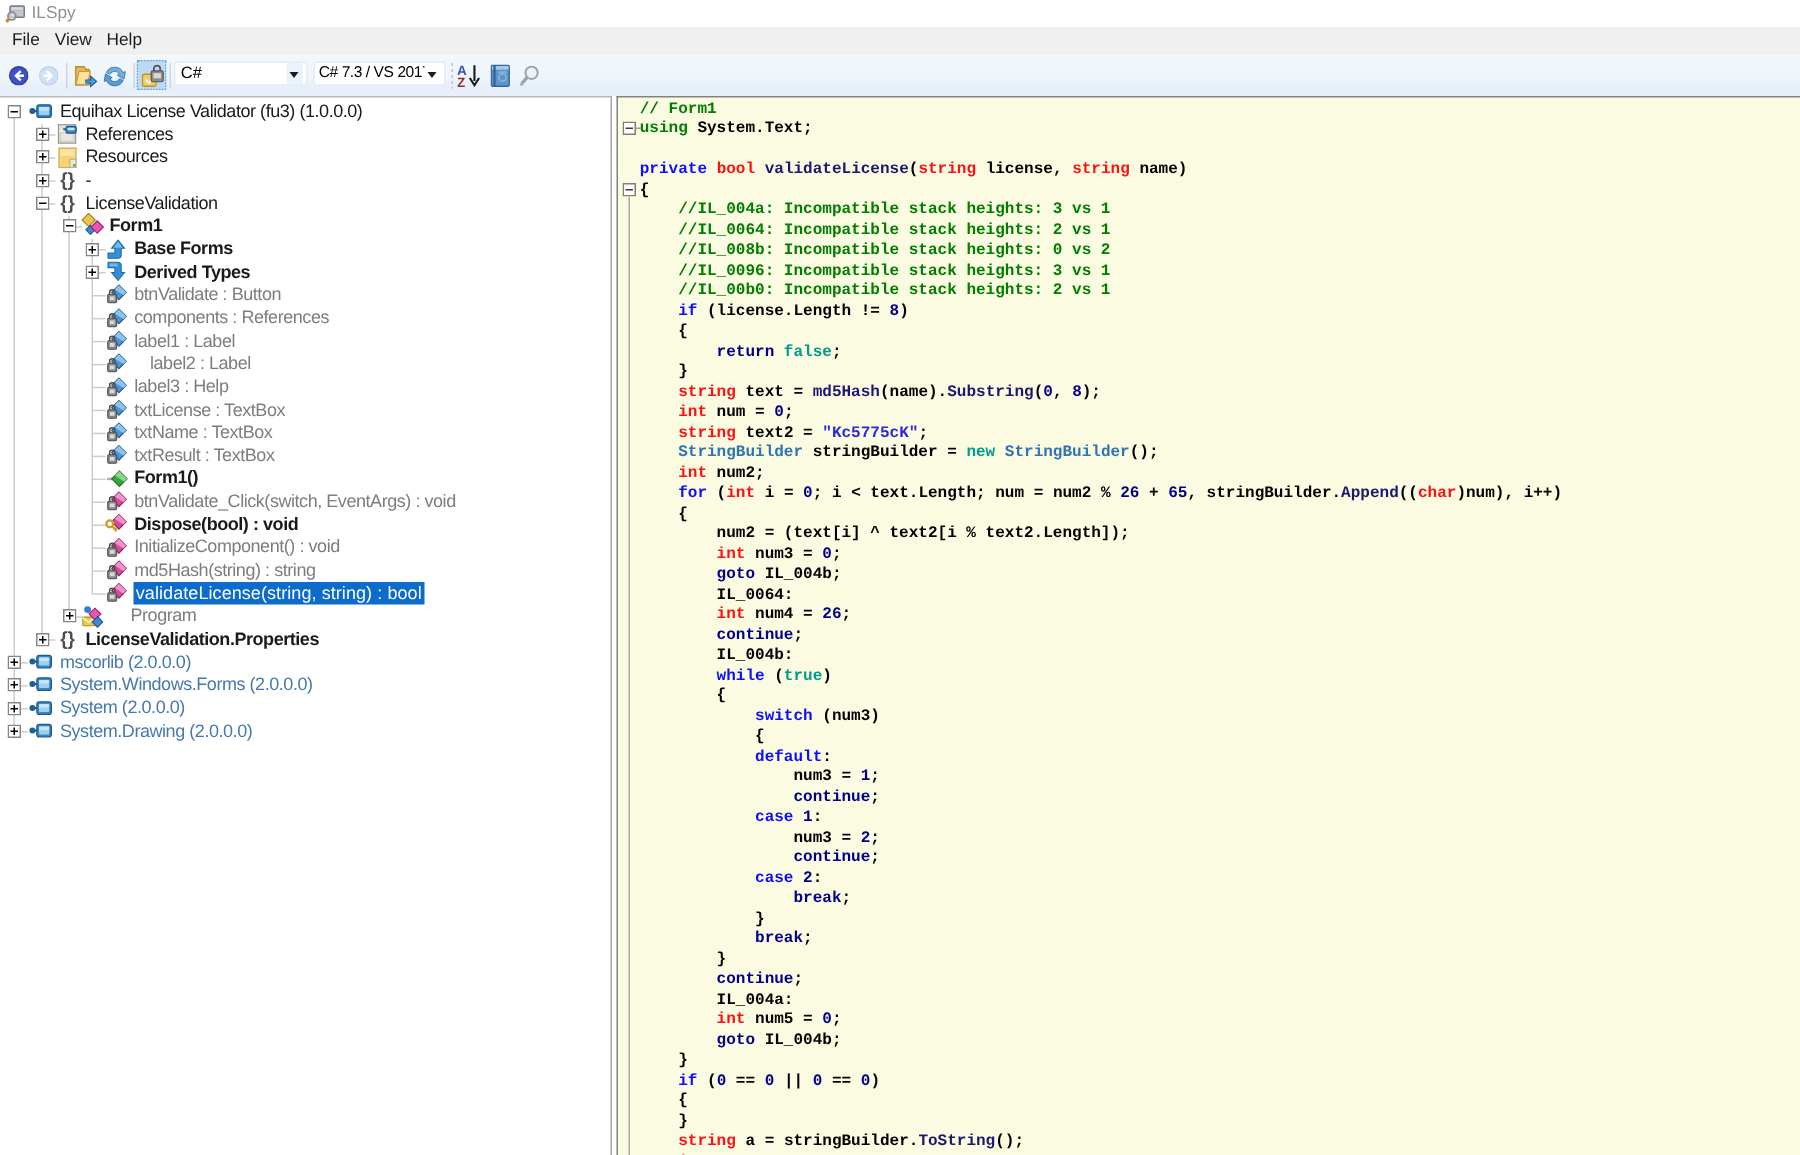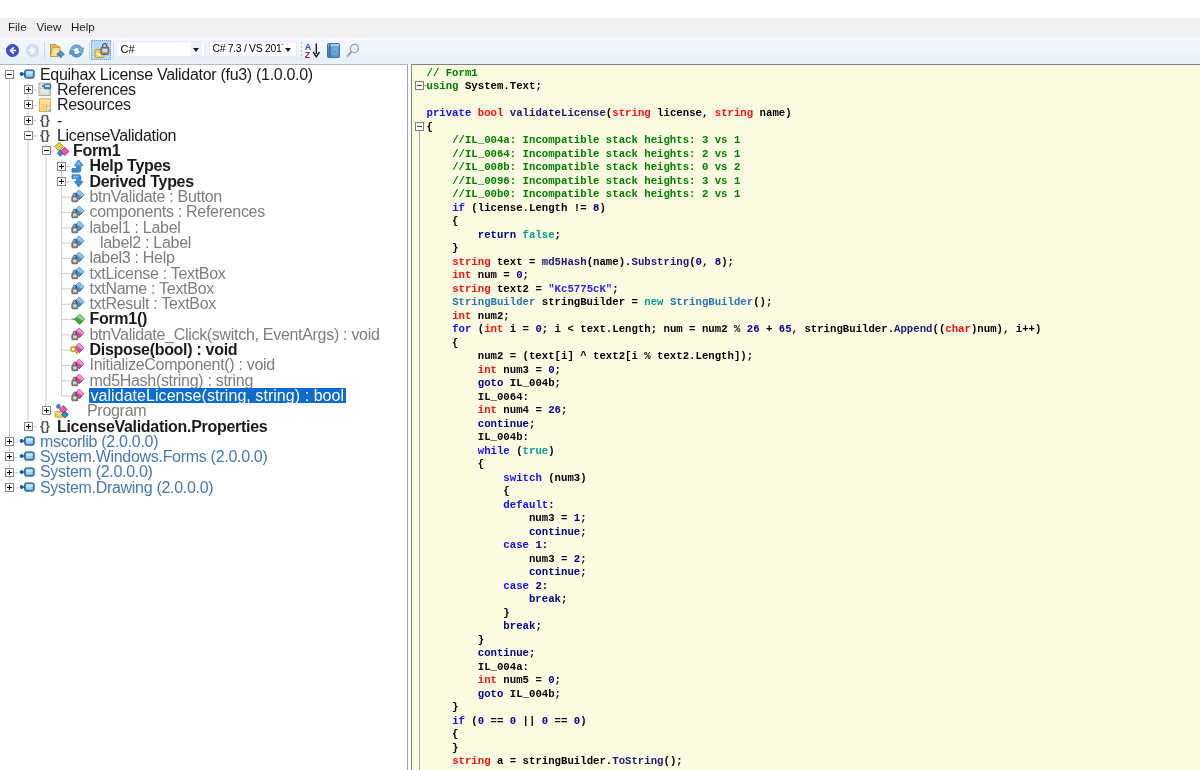--- a/index.html
+++ b/index.html
@@ -9,34 +9,44 @@
 #menu{position:absolute;left:0;top:18px;width:1200px;height:19px;background:#f0f0f0}
 #menu span{position:absolute;top:3px;font-size:11.5px;color:#1b1b1b}
 #toolbar{position:absolute;left:0;top:37px;width:1200px;height:26.5px;background:linear-gradient(180deg,#f3f7fc 0%,#eff5fb 55%,#e6effa 78%,#e9f1fb 100%)}
 .tsep{position:absolute;top:5px;width:1px;height:17px;background:#c9d6e4}
 .combo{position:absolute;top:3.5px;height:16.5px;background:#fff;border:1px solid #e6ecf3;border-radius:2px;font-size:11px;color:#000;white-space:nowrap}
 .combo b{font-weight:normal;position:absolute;left:4px;top:1.5px}
 .carr{position:absolute;right:2px;top:0;bottom:0;width:11px;background:#eaf2fb;border-radius:1px}
 .carr:after{content:"";position:absolute;left:2.5px;top:6px;border:3px solid transparent;border-top:4px solid #1a1a1a}
 #tree{position:absolute;left:0;top:63.5px;width:407.5px;height:706.5px;background:#fff;border-top:1px solid #b7b7b7;border-right:1px solid #a3a3a3}
 .tlines{position:absolute}
-.trow{position:absolute;height:15.3px;white-space:nowrap;font-size:16px;line-height:15.3px;letter-spacing:-0.3px}
+.trow{position:absolute;height:15.3px;white-space:nowrap;font-size:12px;line-height:15.3px;letter-spacing:-0.3px}
 .tn{color:#1a1a1a} .tb{color:#1a1a1a;font-weight:bold} .tg{color:#7d7d7d} .ta{color:#4679ae}
 .sel{background:#0d6bcb;padding:0 2px} .ts{color:#fff;letter-spacing:0.05px}
 .ticon{position:absolute;width:16px;height:16px}
 .exp{position:absolute;width:9px;height:9px}
 #code{position:absolute;left:410.5px;top:63.5px;width:789.5px;height:706.5px;background:#fbfbe2;border-top:1.5px solid #828282;border-left:1.2px solid #828282}
 #codetext{position:absolute;left:15px;top:2px;font-family:"Liberation Mono",monospace;font-size:10.68px;line-height:13.5px;font-weight:bold;color:#000;white-space:pre}
 #codetext i{font-style:normal}
 .c{color:#007e00} .u{color:#007e00} .k{color:#0d0dff} .g{color:#00008b} .r{color:#fe1010}
 .m{color:#191970} .T{color:#2e74b5} .t{color:#009b8c} .n{color:#000089} .s{color:#2a2ad9}
 .fold{position:absolute;width:9px;height:9px}
 #foldline{position:absolute;background:#a6a6a6}
 </style></head><body>
 <div id="win">
+  <div id="title">
+    <svg style="position:absolute;left:3px;top:2px" width="14" height="14" viewBox="0 0 14 14">
+      <rect x="3.6" y="2" width="9.6" height="7.6" rx="0.8" fill="#aab0b6" stroke="#757b82" stroke-width="0.9"></rect>
+      <rect x="4.4" y="2.8" width="8" height="1.8" fill="#d6dadd"></rect>
+      <rect x="4.4" y="5" width="8" height="3.6" fill="#c3c8cd"></rect>
+      <circle cx="4.9" cy="8.7" r="2.6" fill="#e9edf0" fill-opacity="0.55" stroke="#838991" stroke-width="1.2"></circle>
+      <path d="M3 10.6 L1.2 12.6" stroke="#d8892b" stroke-width="2.2"></path>
+    </svg>
+    <span>ILSpy</span>
+  </div>
   <div id="menu">
       <span style="left:8px">File</span>
       <span style="left:36.5px">View</span>
       <span style="left:71px">Help</span>
     </div>
   <div id="toolbar">
     <svg style="position:absolute;left:6px;top:7px" width="13" height="13" viewBox="0 0 13 13">
       <circle cx="6.5" cy="6.5" r="6.1" fill="#3e51c5" stroke="#2b3aa0" stroke-width="0.8"></circle>
       <path d="M7.8 3.4 L4.6 6.5 L7.8 9.6 M4.6 6.5 L10 6.5" stroke="#fff" stroke-width="1.6" fill="none"></path>
     </svg>
@@ -220,21 +230,21 @@
           <rect x="0.5" y="0.5" width="8" height="8" fill="#fff" stroke="#868686"></rect>
           <rect x="2" y="4" width="5" height="1" fill="#000"></rect>
         </svg>
       </div>
 <div class="ticon" style="left:70.0px;top:93.2px">
         <svg width="16" height="16" viewBox="0 0 16 16">
 <path d="M2 10.6 L6.6 10.6 L6.6 7.4 L4.4 7.4 L8.7 2 L13 7.4 L10.8 7.4 L10.8 12 Q10.8 14.2 8.6 14.2 L2 14.2 Z" fill="#3390d8" stroke="#1d6aa8" stroke-width="0.7"></path>
 <path d="M5.6 7.2 L8.7 3.2 L11.8 7.2 Z" fill="#77b9e8"></path>
 </svg>
       </div>
-<div class="trow" style="left:89.5px;top:93.9px"><span class="tb">Help Types</span></div>
+<div class="trow" style="left:89.5px;top:93.9px"><span class="tb">Base Forms</span></div>
 <div class="exp" style="left:57.0px;top:97.05000000000001px">
         <svg width="9" height="9" viewBox="0 0 9 9">
           <rect x="0.5" y="0.5" width="8" height="8" fill="#fff" stroke="#868686"></rect>
           <rect x="2" y="4" width="5" height="1" fill="#000"></rect>
           <rect x="4" y="2" width="1" height="5" fill="#000"></rect>
         </svg>
       </div>
 <div class="ticon" style="left:70.0px;top:108.5px">
         <svg width="16" height="16" viewBox="0 0 16 16">
 <path d="M2 1.8 L8.6 1.8 Q10.8 1.8 10.8 4 L10.8 8.6 L13 8.6 L8.7 14 L4.4 8.6 L6.6 8.6 L6.6 5.4 L2 5.4 Z" fill="#3390d8" stroke="#1d6aa8" stroke-width="0.7"></path>

